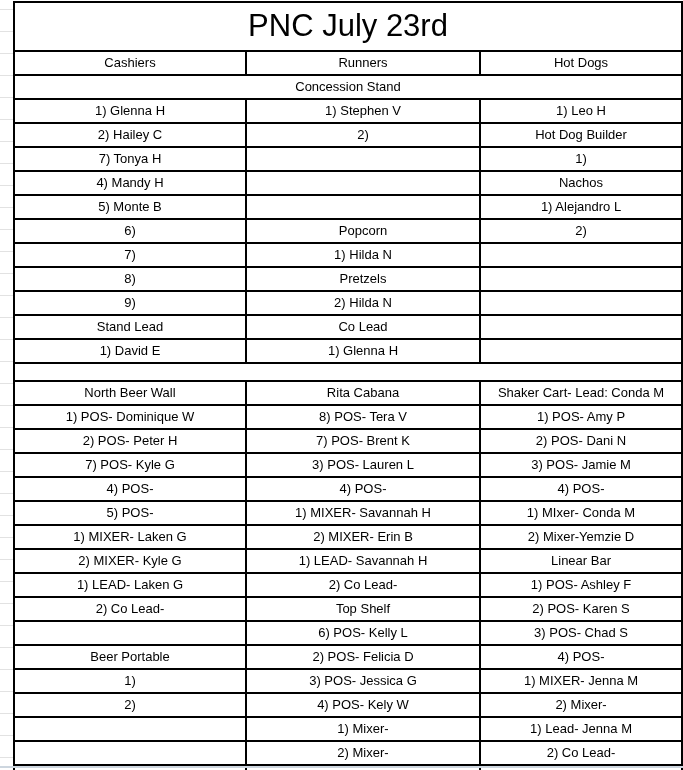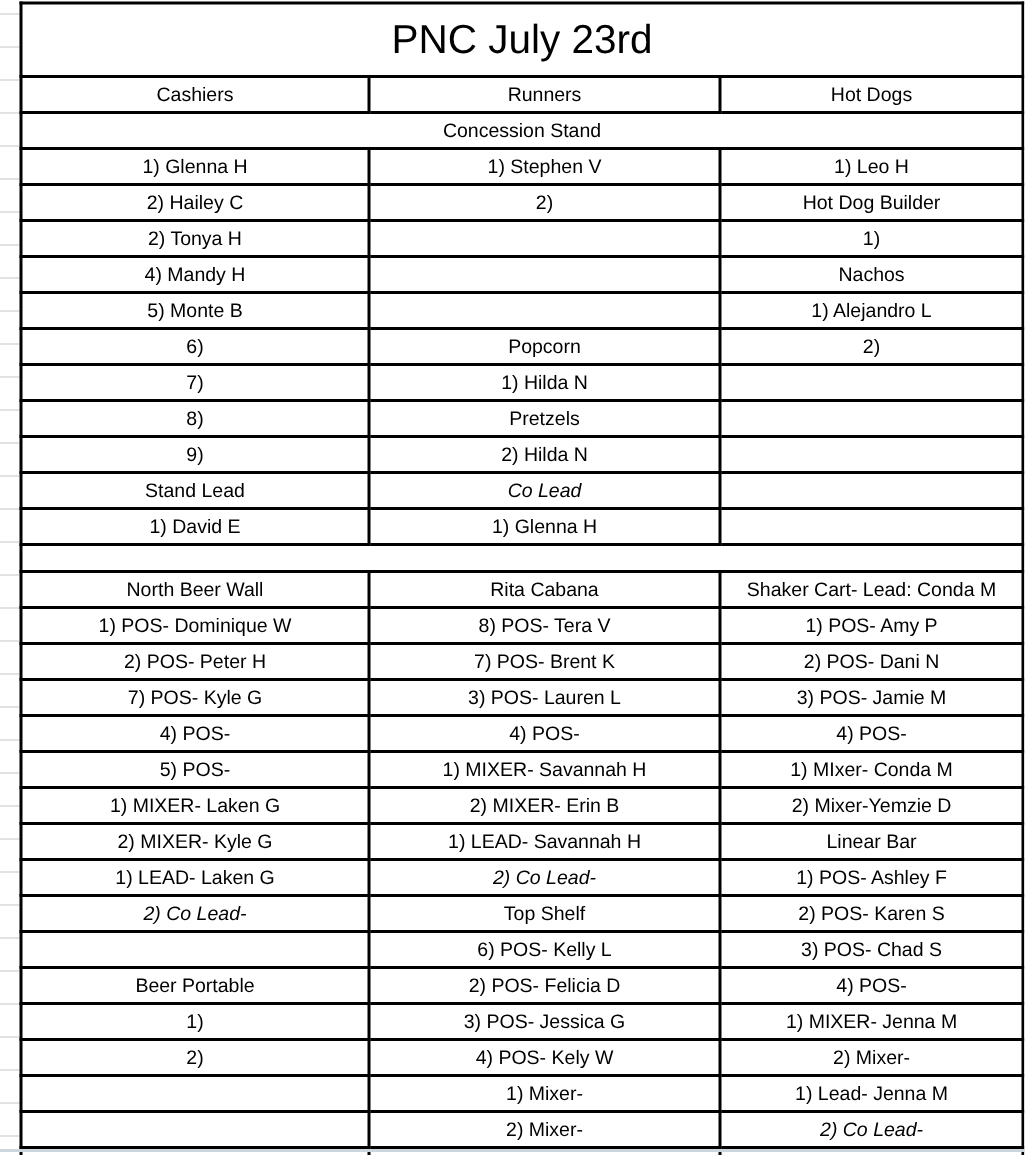--- a/index.html
+++ b/index.html
@@ -30,29 +30,29 @@
     text-align:center;
     vertical-align:middle;
     font-size:13px;
     line-height:1.1;
     overflow:hidden;
     white-space:nowrap;
     background:#fff;
   }
   #sheet tr.title-row td{
     height:47px;
-    font-size:27px;
+    font-size:31px;
     font-weight:400;
     background:#fff;
   }
   #sheet tr.sep td{height:16px;}
   #sheet tr:last-child td{border-bottom:none;}
   td.bg-orange{background:#F0A47C;}
   td.bg-yellow{background:#FFFF00;}
-  td.bg-green{background:#76D991;font-style:italic;}
+  td.bg-green{background:#76D991;}
   td.bg-gray{background:#808080;}
   td.bg-black{background:#000000;}
   td.bg-white{background:#ffffff;}
   
   #window-edge{
     position:absolute;left:0;top:766px;width:683px;height:2px;
     background:#CDD6DF;z-index:5;
   }
 </style>
 </head>
@@ -84,21 +84,21 @@
           <td class="bg-white">1) Glenna H</td>
           <td class="bg-white">1) Stephen V</td>
           <td class="bg-white">1) Leo H</td>
         </tr>
         <tr>
           <td class="bg-white">2) Hailey C</td>
           <td class="bg-white">2)</td>
           <td class="bg-white">Hot Dog Builder</td>
         </tr>
         <tr>
-          <td class="bg-white">2) Tonya H</td>
+          <td class="bg-white">7) Tonya H</td>
           <td class="bg-white"></td>
           <td class="bg-white">1)</td>
         </tr>
         <tr>
           <td class="bg-white">4) Mandy H</td>
           <td class="bg-white"></td>
           <td class="bg-white">Nachos</td>
         </tr>
         <tr>
           <td class="bg-white">5) Monte B</td>

